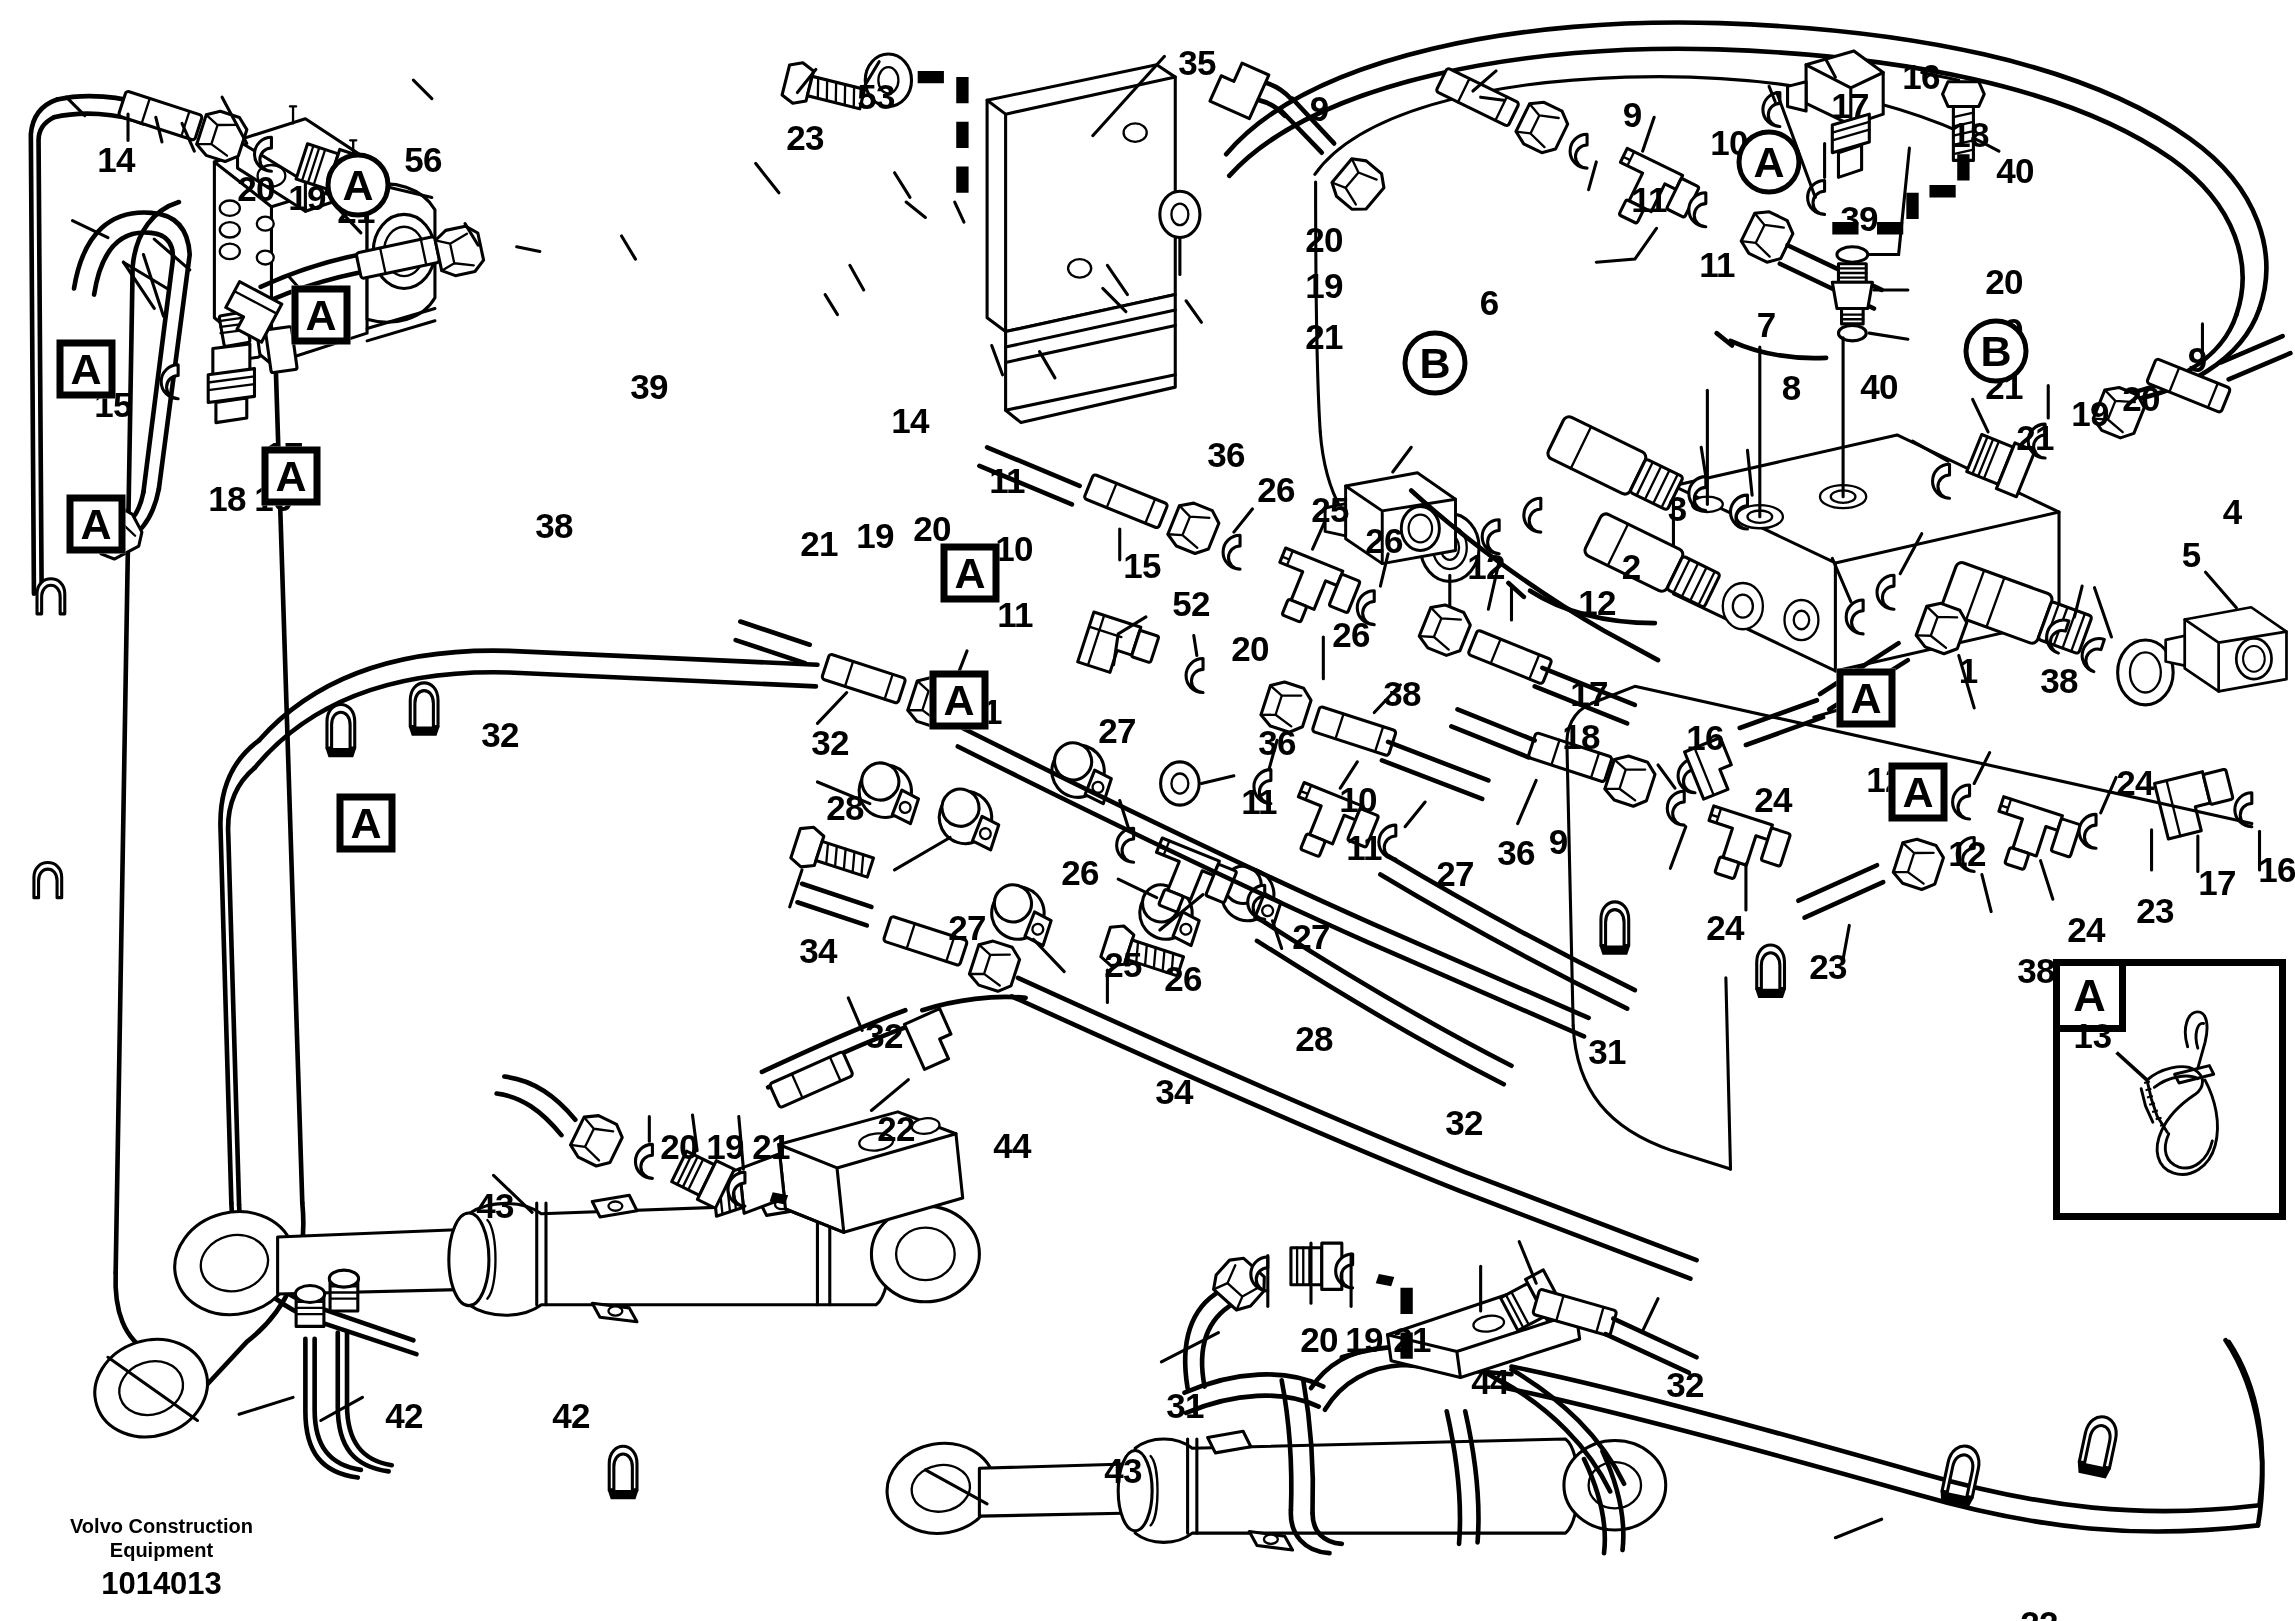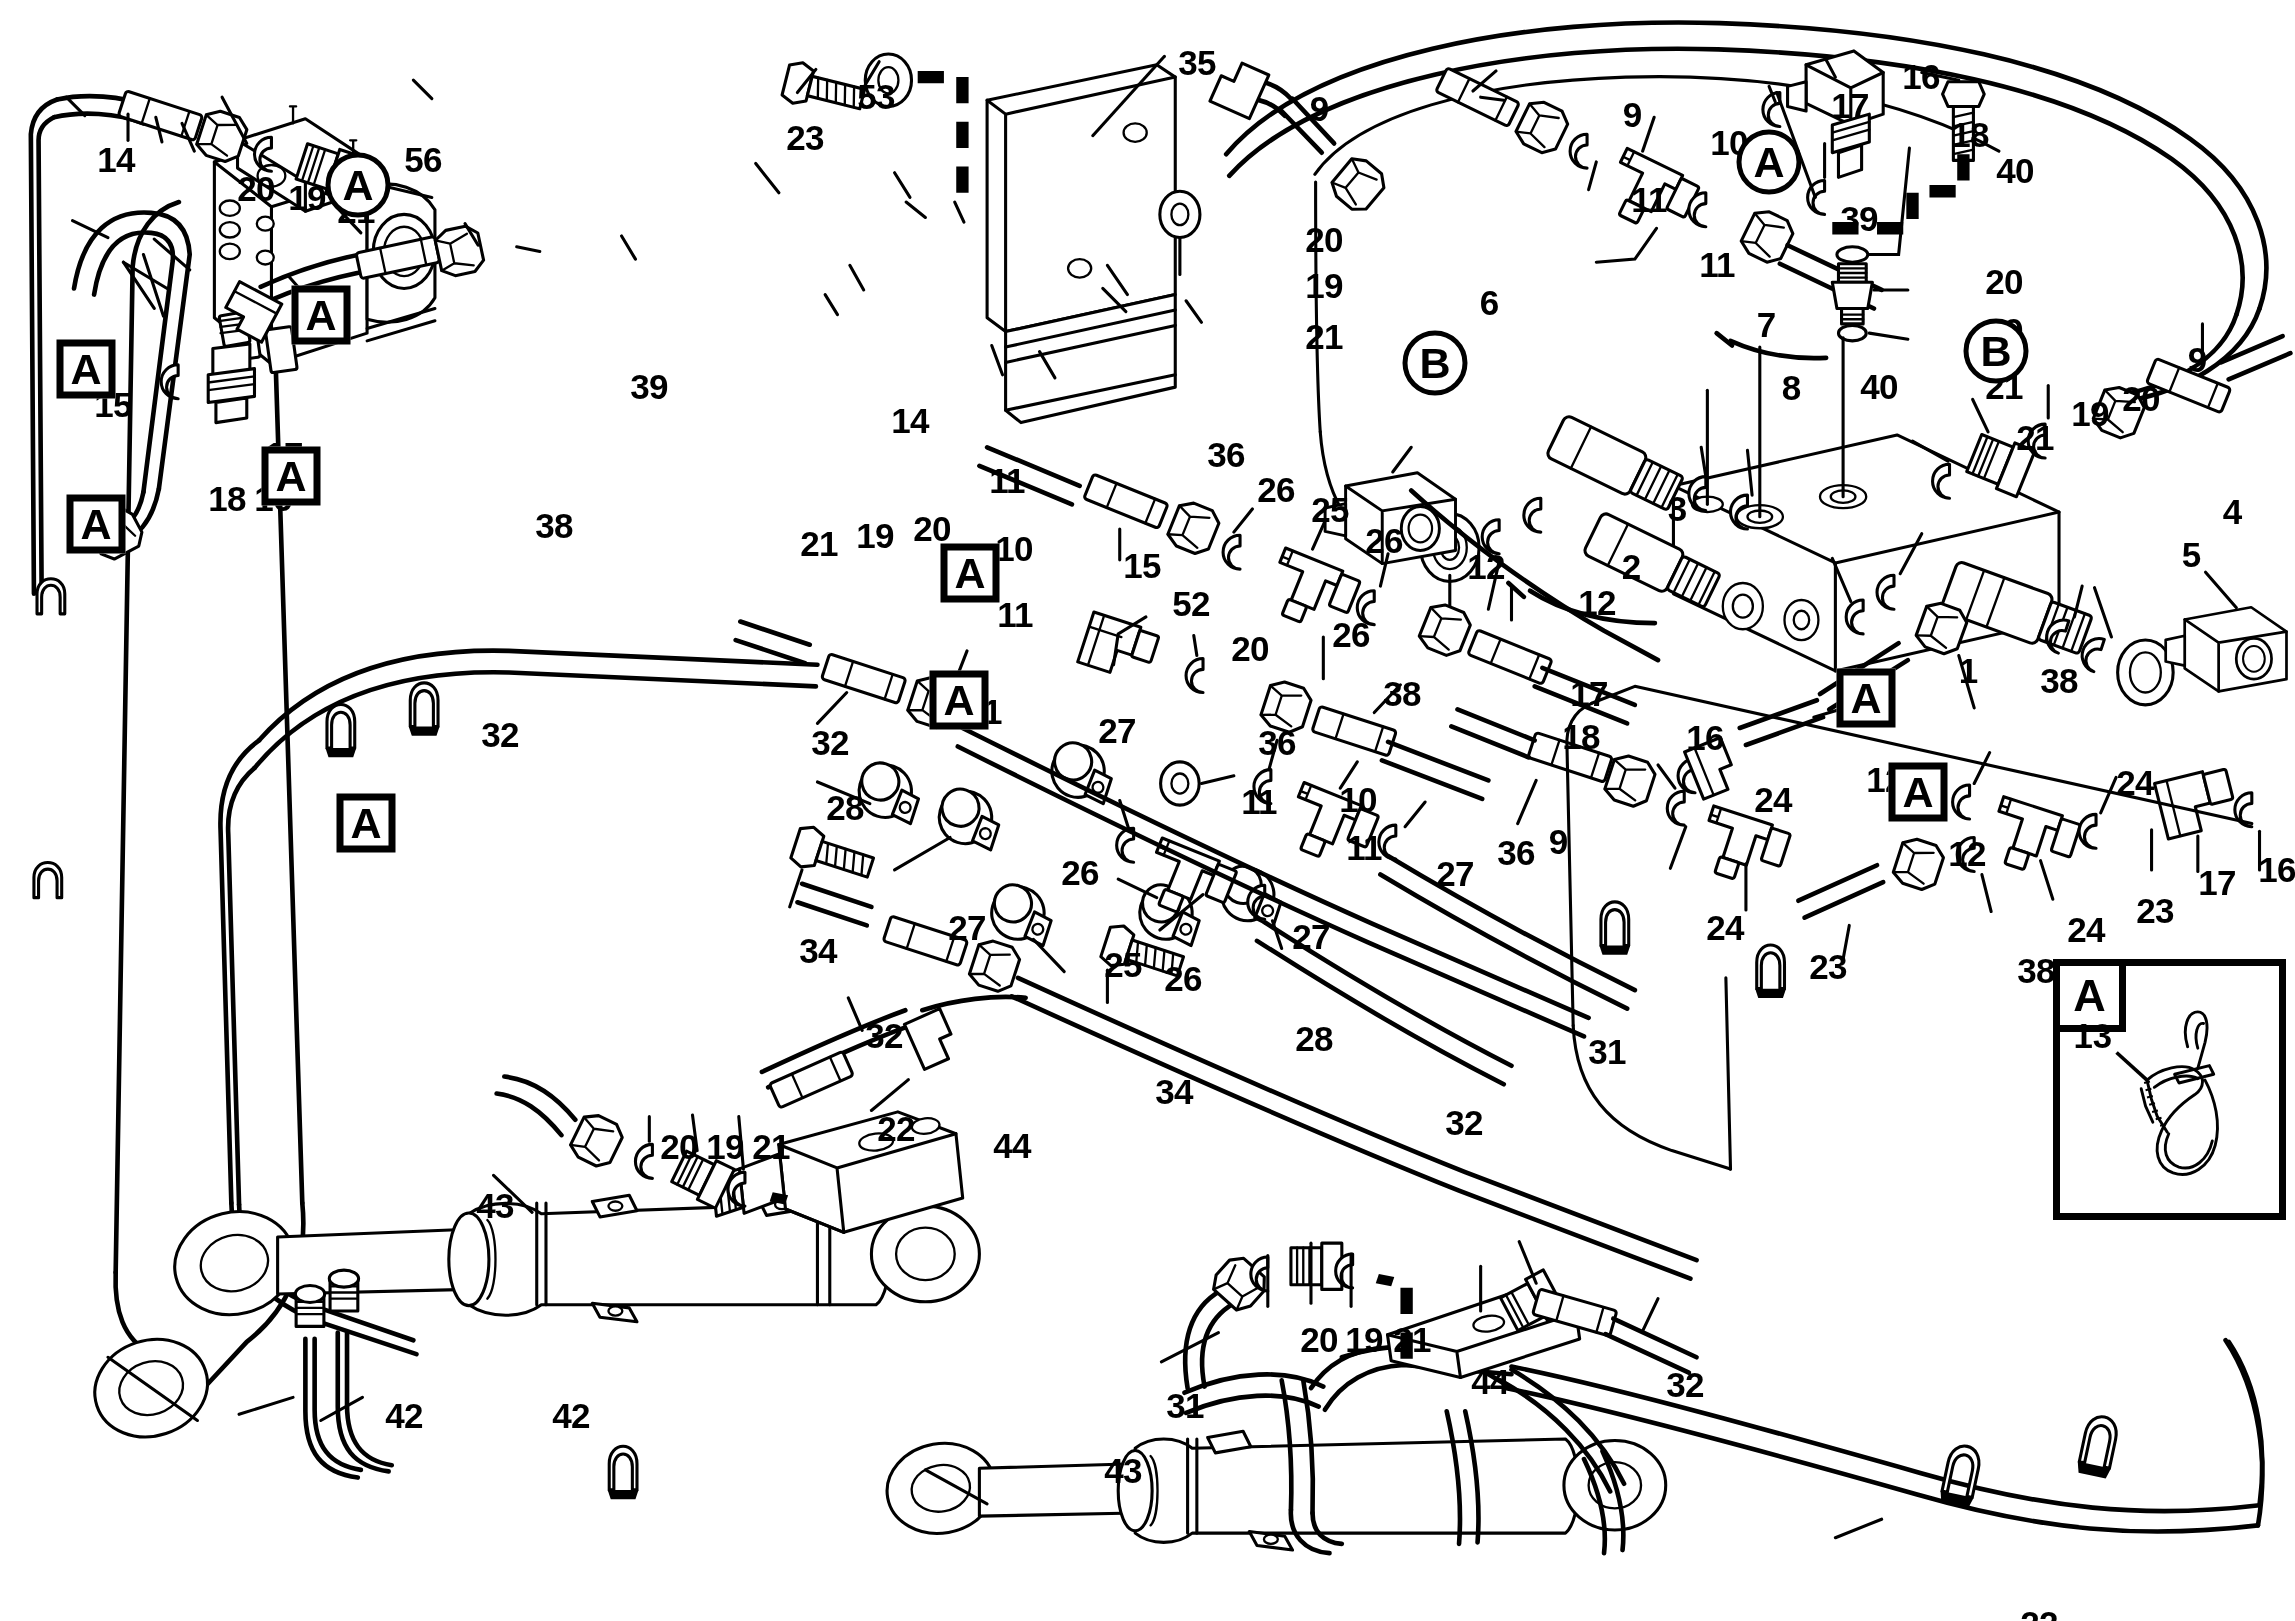--- a/index.html
+++ b/index.html
@@ -1028,15 +1028,20 @@
       </g>
       <g stroke="#000" stroke-width="3">
         <path d="M116,160 L124,158 M118,170 L126,168 M120,180 L128,178 M123,190 L131,188
                  M127,200 L135,198 M132,210 L140,208 M138,219 L146,217"></path>
       </g>
       <path d="M120,156 L78,118" stroke="#000" stroke-width="5" fill="none"></path>
       <text x="72" y="112" font-family="Liberation Sans, sans-serif" font-size="48" font-weight="bold" text-anchor="end">13</text>
     </svg>
   </div>
 
+  <div id="footer">
+    <div class="brand">Volvo Construction</div>
+    <div class="brand">Equipment</div>
+    <div class="pn">1014013</div>
+  </div>
 
 </div>
 
 
 </body></html>

